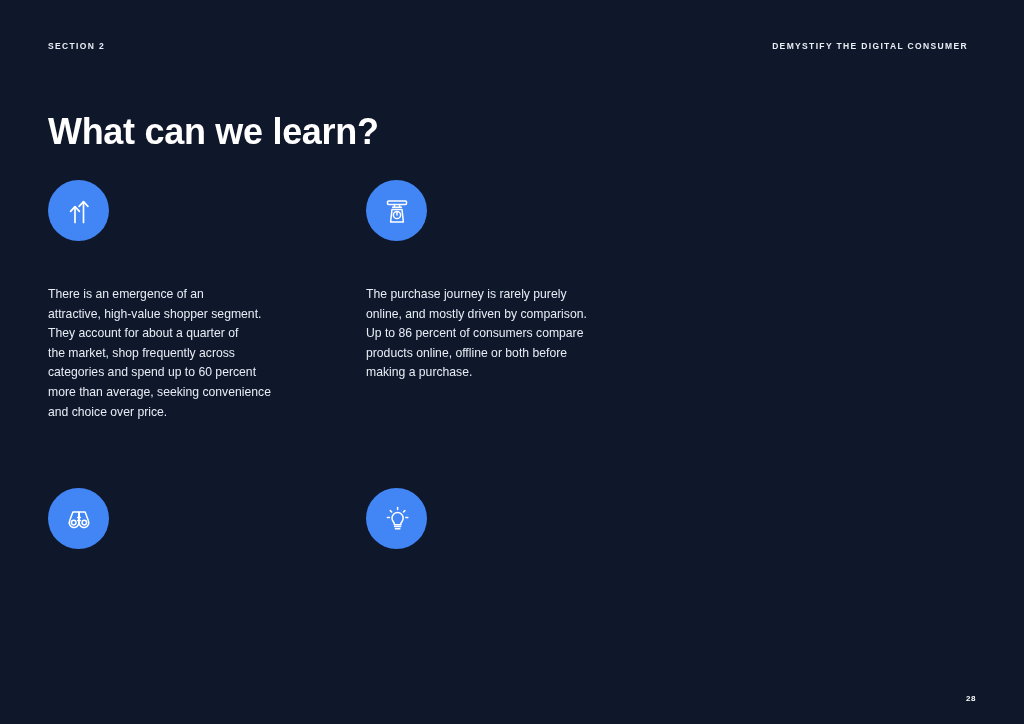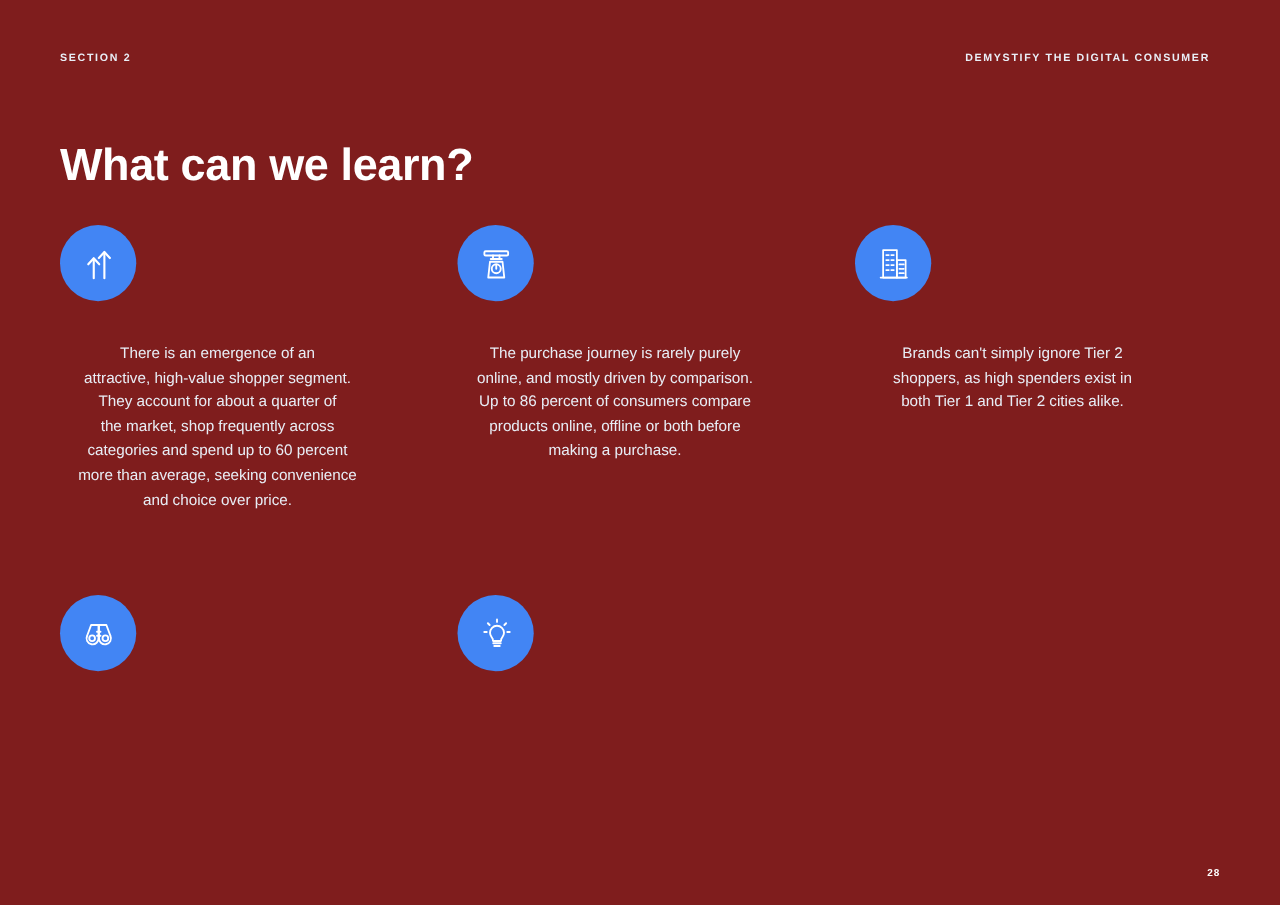--- a/index.html
+++ b/index.html
@@ -9,22 +9,21 @@
     height: 724px;
     background: #223b63;
     font-family: "Liberation Sans", sans-serif;
     overflow: hidden;
   }
 
   .slide {
     position: relative;
     width: 1024px;
     height: 724px;
-    background: #7f1d1d;
-    text-align: center;
+    background: #0f172a;
   }
 
   
   .header {
     position: absolute;
     top: 39px;
     left: 48px;
     right: 48px;
     height: 14px;
   }
@@ -79,21 +78,21 @@
     background: #4285f4;
     display: flex;
     align-items: center;
     justify-content: center;
   }
   .icon-badge svg {
     display: block;
   }
 
   .card-text {
-    margin-top: 32px;
+    margin-top: 44px;
     font-size: 12.2px;
     line-height: 19.6px;
     color: #e8edf5;
     max-width: 252px;
     white-space: pre-line;
   }
 
   
   .page-number {
     position: absolute;
@@ -150,34 +149,20 @@
             <path d="M16 20 L16 17.4"></path>
           </svg>
         </div>
         <div class="card-text">The purchase journey is rarely purely
 online, and mostly driven by comparison.
 Up to 86 percent of consumers compare
 products online, offline or both before
 making a purchase.</div>
       </div>
 
-      <div class="card">
-        <div class="icon-badge">
-          <svg width="32" height="32" viewBox="0 0 32 32" fill="none" stroke="#ffffff" stroke-width="1.4" stroke-linecap="round" stroke-linejoin="round">
-            <rect x="7.5" y="5" width="11" height="22"></rect>
-            <rect x="18.5" y="13" width="7" height="14"></rect>
-            <path d="M10 9 h2 M14 9 h2 M10 13 h2 M14 13 h2 M10 17 h2 M14 17 h2 M10 21 h2 M14 21 h2"></path>
-            <path d="M20.5 16.5 h1.6 M23 16.5 h1 M20.5 20 h1.6 M23 20 h1 M20.5 23.5 h1.6 M23 23.5 h1"></path>
-            <path d="M5.5 27 h21"></path>
-          </svg>
-        </div>
-        <div class="card-text">Brands can't simply ignore Tier 2
-shoppers, as high spenders exist in
-both Tier 1 and Tier 2 cities alike.</div>
-      </div>
 
     </div>
 
     <div class="card-row row-2">
 
       <div class="card">
         <div class="icon-badge">
           <svg width="32" height="32" viewBox="0 0 32 32" fill="none" stroke="#ffffff" stroke-width="1.5" stroke-linecap="round" stroke-linejoin="round">
             <path d="M12.6 9 h-2.7 l-3.2 8.6 a4.8 4.8 0 1 0 9.1 1.6 L15.8 9 Z"></path>
             <path d="M19.4 9 h2.7 l3.2 8.6 a4.8 4.8 0 1 1 -9.1 1.6 L16.2 9 Z"></path>

